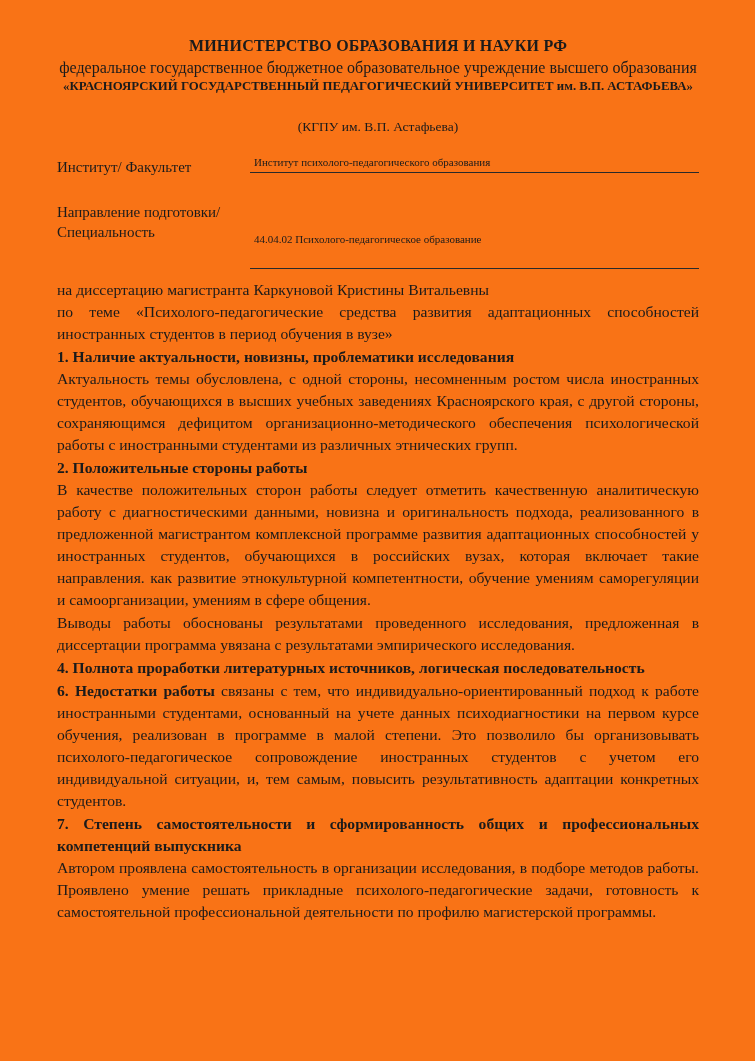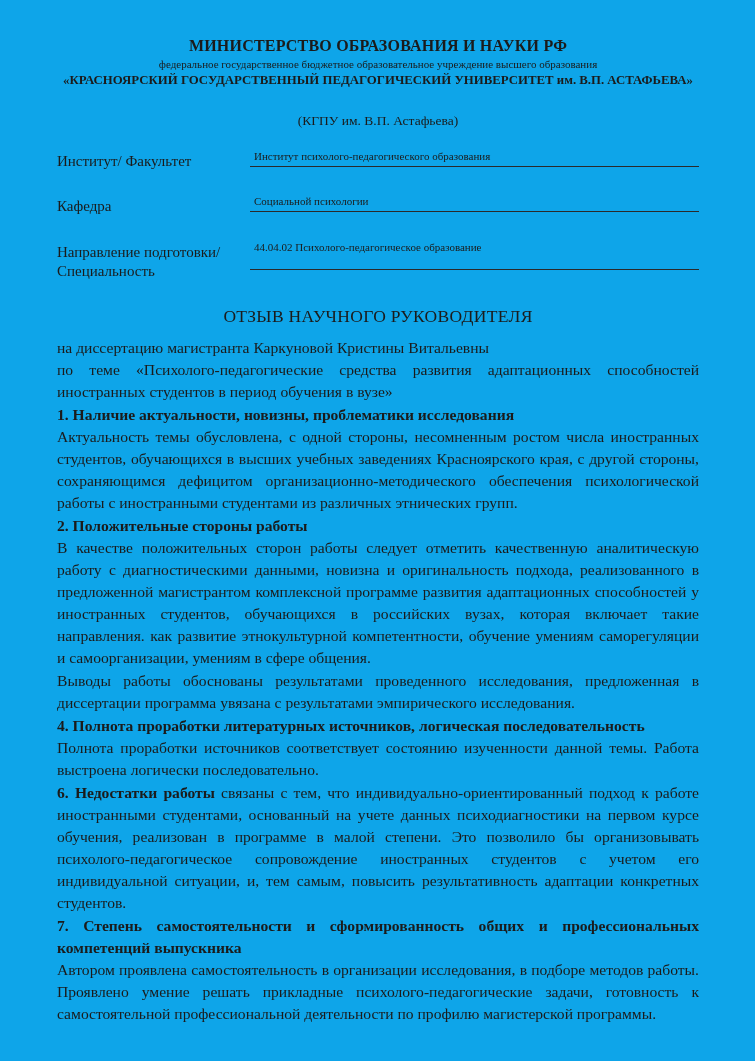--- a/index.html
+++ b/index.html
@@ -1,38 +1,38 @@
 <!DOCTYPE html>
 <html lang="ru"><head>
 <meta charset="utf-8">
 <style>
   html,body{margin:0;padding:0;background:#e8e8e8;}
   .page{
     position:relative;
     width:755px;height:1061px;
     margin:0 auto;
-    background:#0ea5e9;
+    background:#f97316;
     color:#1b1b1b;
     font-family:"Liberation Serif","DejaVu Serif",serif;
     box-sizing:border-box;
     padding:36px 56px 0 57px;
     overflow:hidden;
   }
   
   .hdr{text-align:center;line-height:1.25;}
   .hdr-ministry{font-weight:bold;font-size:16px;letter-spacing:.2px;}
-  .hdr-orgtype{font-size:11px;margin-top:2px;}
+  .hdr-orgtype{font-size:16px;margin-top:2px;}
   .hdr-univ{font-weight:bold;font-size:12.8px;margin-top:1px;text-align:center;}
   .hdr-short{font-size:13.5px;margin-top:24px;}
   
   .form{margin-top:20px;}
   .frow{display:flex;align-items:flex-start;margin-bottom:24px;}
   .flabel{width:193px;flex:0 0 193px;font-size:15px;line-height:1.3;padding-top:2px;}
   .fvalue{flex:1;font-size:11px;border-bottom:1.4px solid #2a2a2a;padding:0 0 4px 4px;}
-  .frow.tall .fvalue{padding-bottom:16px;}
+  .frow.tall .fvalue{padding-bottom:23px;margin-top:32px;}
   .frow.tall{margin-bottom:10px;}
   
   .doc-title{text-align:center;font-size:17.5px;letter-spacing:.3px;margin-top:24px;margin-bottom:10px;}
   .body-text{font-size:15.6px;line-height:22px;}
   .body-text p{margin:0;text-align:justify;text-align-last:left;}
   .intro1{text-align:center;}
   .sec{margin-top:1px;}
   .sec-h{font-weight:bold;margin:0;text-align:justify;text-align-last:left;}
   b.inline-h{font-weight:bold;}
 </style>
@@ -46,31 +46,26 @@
     <div class="hdr-orgtype">федеральное государственное бюджетное образовательное учреждение высшего образования</div>
     <div class="hdr-univ">«КРАСНОЯРСКИЙ ГОСУДАРСТВЕННЫЙ ПЕДАГОГИЧЕСКИЙ УНИВЕРСИТЕТ им. В.П. АСТАФЬЕВА»</div>
     <div class="hdr-short">(КГПУ им. В.П. Астафьева)</div>
   </div>
 
   <div class="form">
     <div class="frow">
       <div class="flabel">Институт/ Факультет</div>
       <div class="fvalue">Институт психолого-педагогического образования</div>
     </div>
-    <div class="frow">
-      <div class="flabel">Кафедра</div>
-      <div class="fvalue">Социальной психологии</div>
-    </div>
     <div class="frow tall">
       <div class="flabel">Направление подготовки/ Специальность</div>
       <div class="fvalue">44.04.02 Психолого-педагогическое образование</div>
     </div>
   </div>
 
-  <div class="doc-title">ОТЗЫВ НАУЧНОГО РУКОВОДИТЕЛЯ</div>
 
   <div class="body-text">
 
     <p class="intro1">на диссертацию магистранта Каркуновой Кристины Витальевны</p>
     <p>по теме «Психолого-педагогические средства развития адаптационных способностей иностранных студентов в период обучения в вузе»</p>
 
     <div class="sec">
       <p class="sec-h">1.  Наличие актуальности, новизны, проблематики исследования</p>
       <p>Актуальность темы обусловлена, с одной стороны, несомненным ростом числа иностранных студентов, обучающихся в высших учебных заведениях Красноярского края, с другой стороны, сохраняющимся дефицитом организационно-методического обеспечения психологической работы с иностранными студентами из различных этнических групп.</p>
     </div>
@@ -79,21 +74,20 @@
       <p class="sec-h">2.  Положительные стороны работы</p>
       <p>В качестве положительных сторон работы следует отметить качественную аналитическую работу с диагностическими данными, новизна и оригинальность подхода, реализованного в предложенной магистрантом комплексной программе развития адаптационных способностей у иностранных студентов, обучающихся в российских вузах, которая включает такие направления. как развитие этнокультурной компетентности, обучение умениям саморегуляции и самоорганизации, умениям в сфере общения.</p>
     </div>
 
     <div class="sec">
       <p>Выводы работы обоснованы результатами проведенного исследования, предложенная в диссертации программа увязана с результатами эмпирического исследования.</p>
     </div>
 
     <div class="sec">
       <p class="sec-h">4.  Полнота проработки литературных источников, логическая последовательность</p>
-      <p>Полнота проработки источников соответствует состоянию изученности данной темы. Работа выстроена логически последовательно.</p>
     </div>
 
 
     <div class="sec">
       <p><b class="inline-h">6. Недостатки работы</b> <span>связаны с тем, что индивидуально-ориентированный подход к работе иностранными студентами, основанный на учете данных психодиагностики на первом курсе обучения, реализован в программе в малой степени. Это позволило бы организовывать психолого-педагогическое сопровождение иностранных студентов с учетом его индивидуальной ситуации, и, тем самым, повысить результативность адаптации конкретных студентов.</span></p>
     </div>
 
     <div class="sec">
       <p class="sec-h">7. Степень самостоятельности и сформированность общих и профессиональных компетенций выпускника</p>
       <p>Автором проявлена самостоятельность в организации исследования, в подборе методов работы. Проявлено умение решать прикладные психолого-педагогические задачи, готовность к самостоятельной профессиональной деятельности по профилю магистерской программы.</p>

